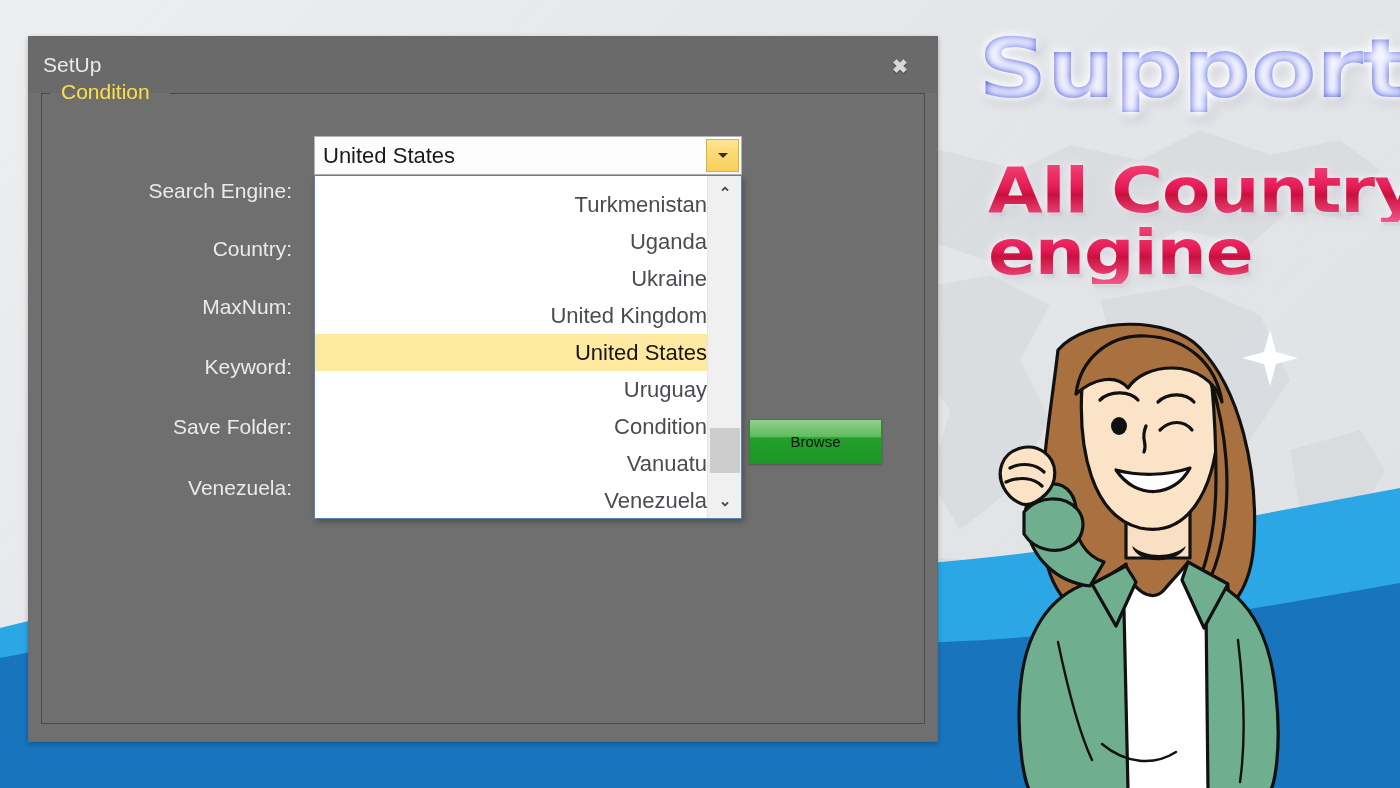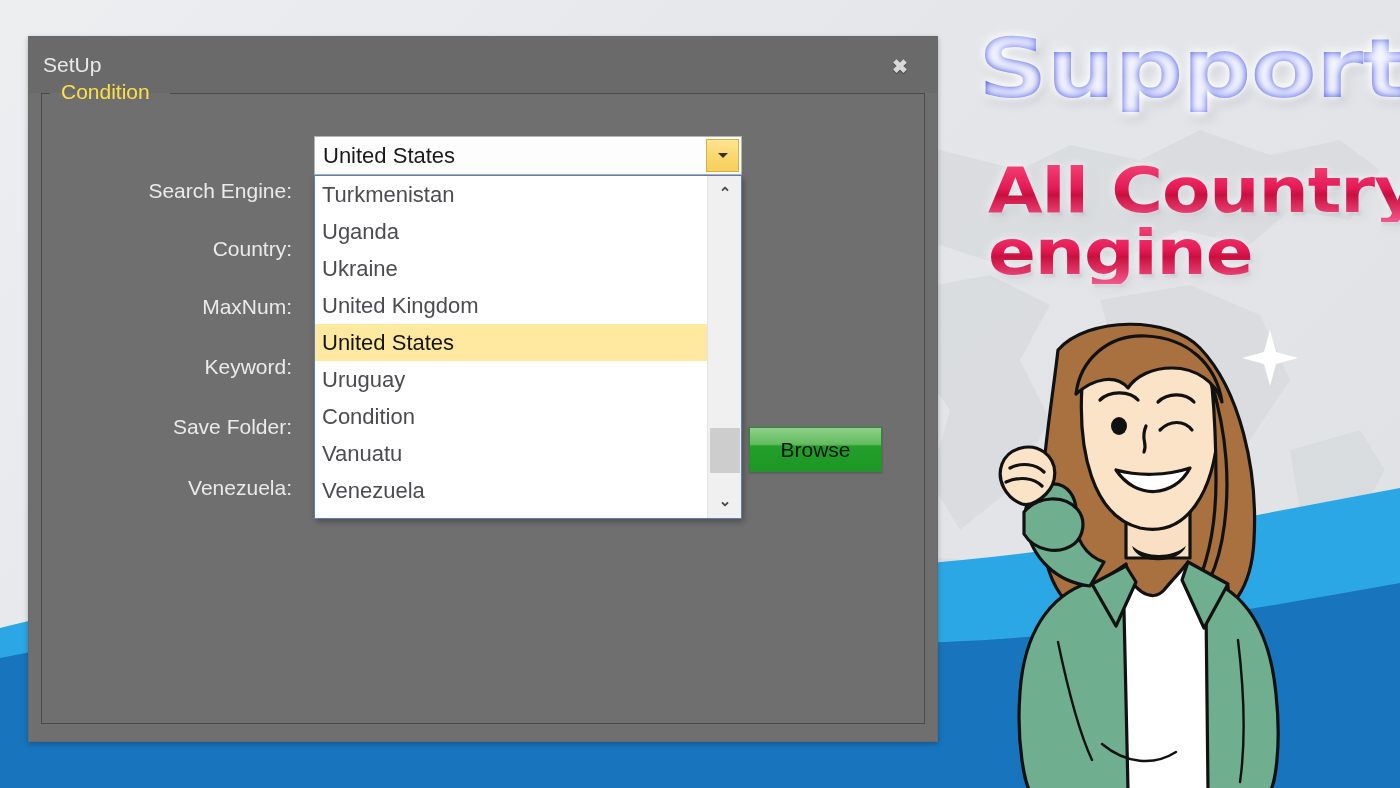--- a/index.html
+++ b/index.html
@@ -111,21 +111,21 @@
     border-top:5px solid #303030;
   }
 
   
   #dropdown-list {
     position:absolute; left:272px; top:82px; width:428px; height:344px;
     background:#ffffff; border:1px solid #5b7fb5; z-index:20;
     box-shadow:2px 3px 6px rgba(0,0,0,.28);
     display:flex;
   }
-  #dropdown-items { flex:1; overflow:hidden; padding-top:0; }
+  #dropdown-items { flex:1; overflow:hidden; padding-top:10px;text-align:right; }
   .dropdown-item {
     height:37px; line-height:37px; padding-left:7px;
     font-size:22px; color:#4b4b52; white-space:nowrap; overflow:hidden;
     cursor:default;
   }
   .dropdown-item.selected { background:#ffe9a0; color:#151515; }
 
   
   #dropdown-scrollbar {
     width:34px; background:#f0f0f0; border-left:1px solid #e4e4e4;
@@ -141,24 +141,23 @@
   #sb-thumb {
     position:absolute; left:2px; width:30px; top:252px; height:45px;
     background:#cdcdcd; cursor:grab;
   }
 
   
   #browse-button {
     position:absolute; left:707px; top:326px; width:133px; height:45px;
     background:linear-gradient(180deg,#8fd08b 0%,#63bb5f 38%,#22a02a 42%,#1d9626 100%);
     border:1px solid #2f8a33;
-    font-size:21px; color:#101010; cursor:pointer;
+    font-size:15px; color:#101010; cursor:pointer;
     display:flex; align-items:center; justify-content:center;
     box-shadow:0 1px 2px rgba(0,0,0,.25);
-    margin-top:8px;
   }
 </style>
 </head>
 <body>
 
 <div id="bg-layer">
   <div id="bg-gradient"></div>
 
   <svg id="world-map" viewBox="0 0 580 560" xmlns="http://www.w3.org/2000/svg">
     <g fill="#d4d7db">

